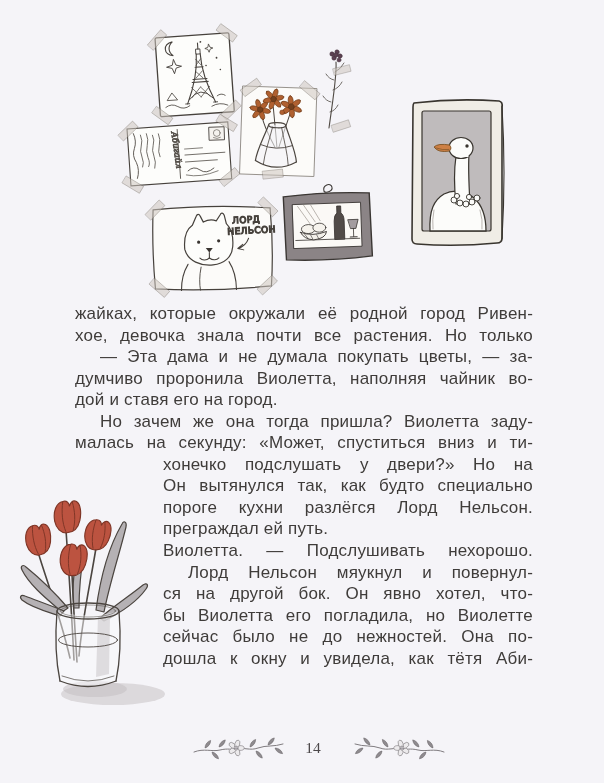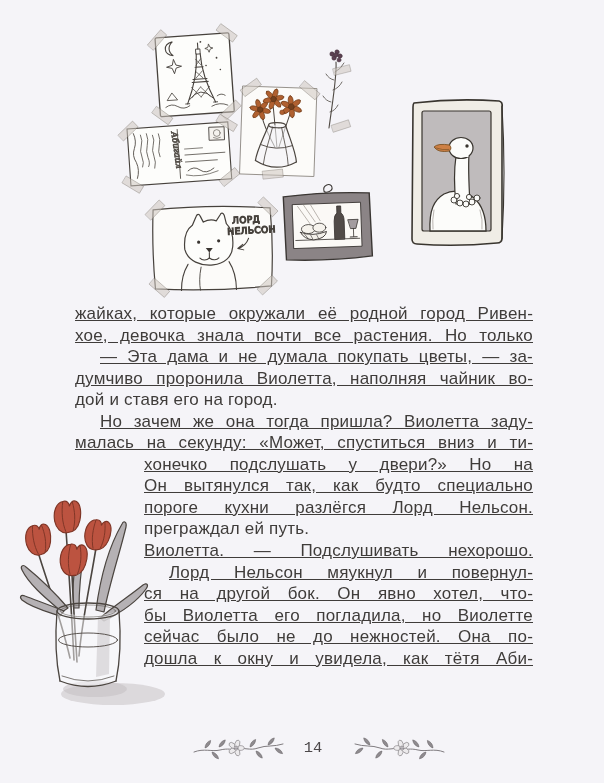--- a/index.html
+++ b/index.html
@@ -2,29 +2,29 @@
 <html><head>
 <meta charset="utf-8">
 <style>
   html,body{margin:0;padding:0;background:#f5f4f8;}
   .page{position:relative;width:604px;height:783px;background:#f5f4f8;overflow:hidden;
         font-family:"Liberation Sans",sans-serif;}
   .wall-art{position:absolute;left:0;top:0;}
   .story{position:absolute;left:75px;top:303px;width:458px;font-size:17px;
          color:#3f3c3a;letter-spacing:0.2px;}
   .story .ln{height:21.55px;line-height:21.55px;white-space:normal;}
-  .story .ln.just{text-align:justify;text-align-last:justify;text-decoration:underline;}
+  .story .ln.just{text-align:justify;text-align-last:justify;}
   .story .ln.indent{text-indent:25px;}
-  .story .ln.narrow{margin-left:69px;}
+  .story .ln.narrow{margin-left:88px;}
   .tulips{position:absolute;left:10px;top:490px;}
   .flourish{position:absolute;top:735px;}
   .flourish.left{left:192px;}
   .flourish.right{left:352px;transform:scaleX(-1);}
   .page-number{position:absolute;left:293px;top:739px;width:40px;text-align:center;
-               font-family:Liberation Mono, monospace;font-size:15.5px;color:#4c484a;}
+               font-family:Liberation Serif, serif;font-size:15.5px;color:#4c484a;}
   .hand-label{font-family:"DejaVu Sans",sans-serif;font-size:9px;letter-spacing:0.4px;
               fill:#45403c;}
   .script-label{font-family:"DejaVu Serif",serif;font-style:italic;font-size:8.5px;
                 fill:#55504a;}
 </style>
 </head>
 <body>
 
 <div class="page">
 

